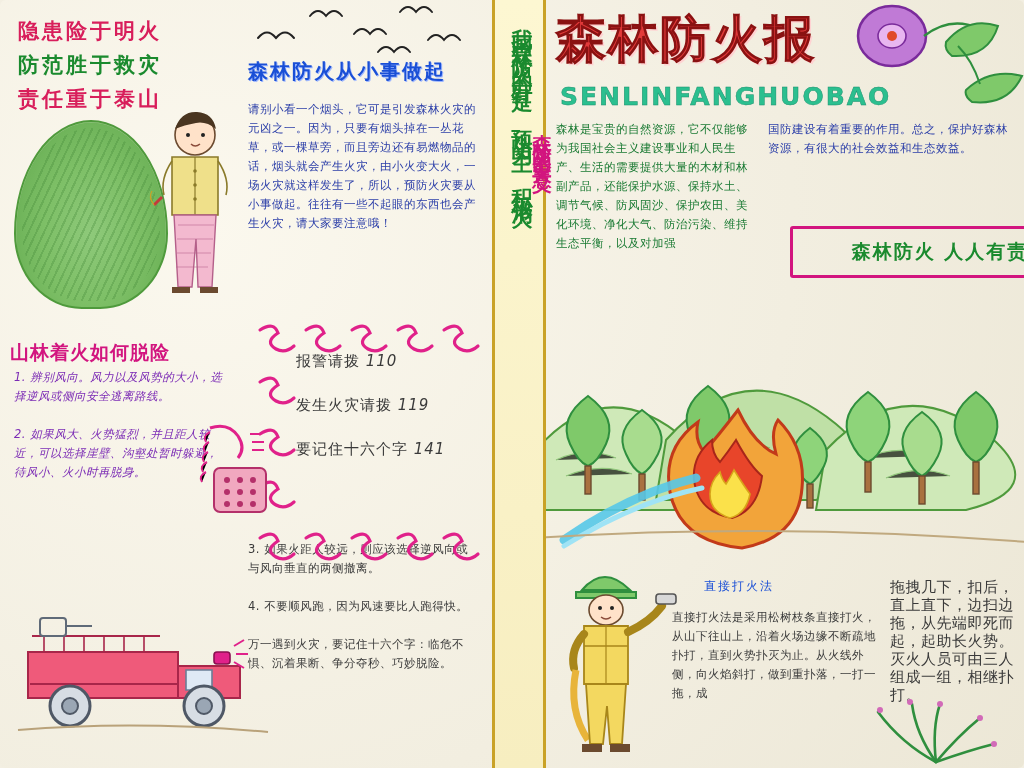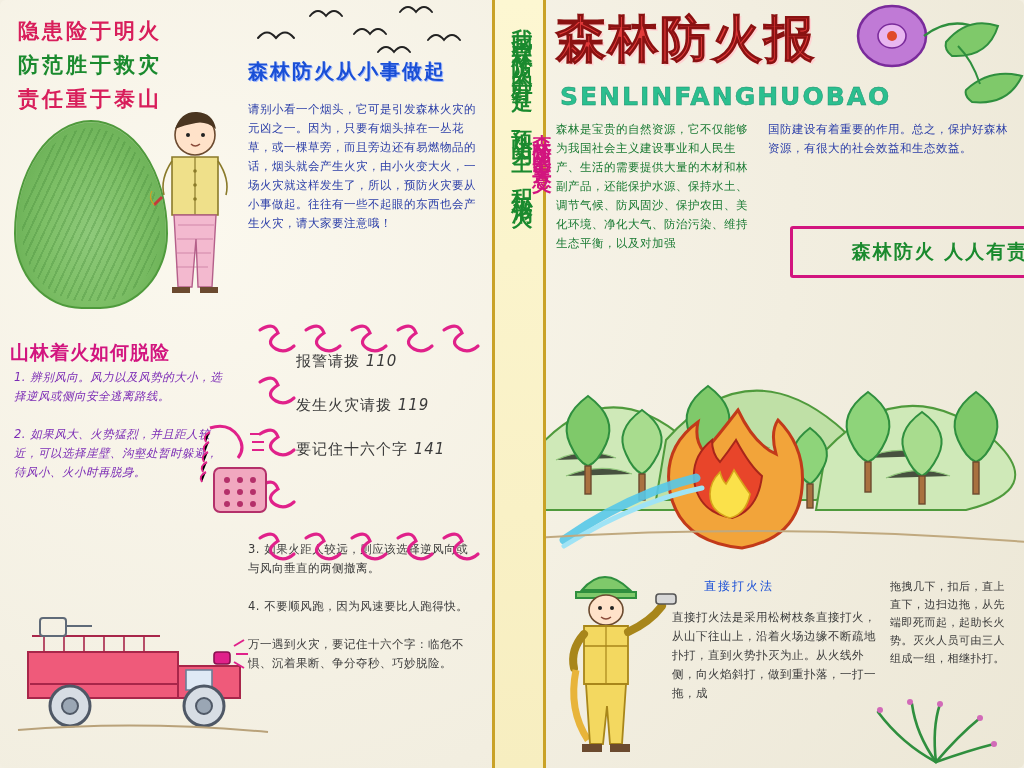--- a/index.html
+++ b/index.html
@@ -68,21 +68,21 @@
   .hw.green{color:#1a7a33;}
   .hw.purple{color:#7b2bb5;}
   .hw.black{color:#3a3a3a;}
 
   .p-smallthings{left:248px;top:100px;width:228px;}
   .p-escape1{left:14px;top:368px;width:215px;font-style:italic;}
   .p-escape2{left:248px;top:540px;width:228px;}
   .p-forest{left:556px;top:120px;width:198px;}
   .p-defense{left:768px;top:120px;width:240px;}
   .p-direct{left:672px;top:608px;width:208px;}
-  .p-drag{left:890px;top:578px;width:124px;font-size:11px;line-height:18px;}
+  .p-drag{left:890px;top:578px;width:124px;font-size:15px;line-height:18px;}
 
   
   .numbers{left:296px;top:352px;width:200px;}
   .numbers .row{
     color:#3a3a3a;font-size:15px;letter-spacing:1px;margin-bottom:25px;
     font-family:"DejaVu Sans", sans-serif;
   }
   .numbers .row i{font-style:italic;color:#3a3a3a;}
 
   

